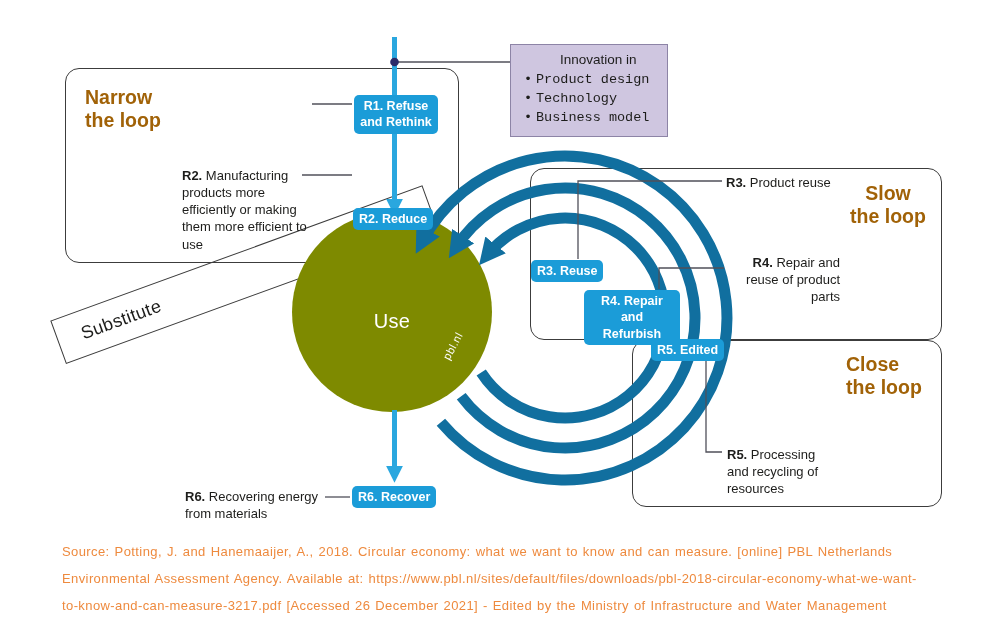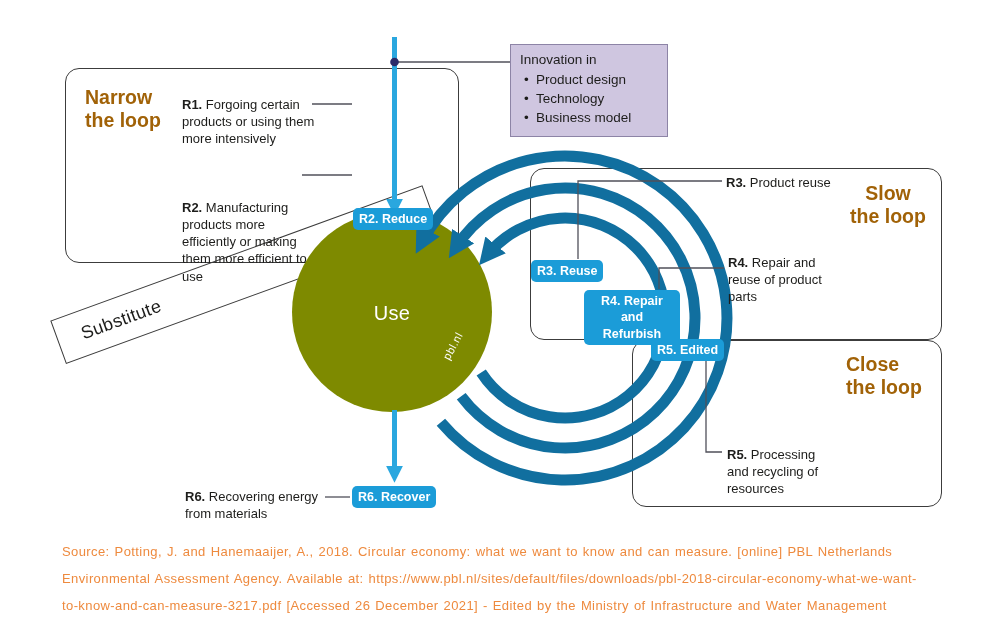--- a/index.html
+++ b/index.html
@@ -29,21 +29,21 @@
     border:1.6px solid #3c3c3c;background:transparent;
     transform:rotate(-20deg);transform-origin:0 100%;
     display:flex;align-items:center;
   }
   .substitute span{font-size:18px;padding-left:24px;letter-spacing:.4px;}
   .use-circle{
     position:absolute;left:292px;top:212px;width:200px;height:200px;border-radius:50%;
     background:var(--olive,#7e8a00);z-index:3;
   }
   .use-label{
-    position:absolute;left:0;right:0;top:90px;text-align:center;
+    position:absolute;left:0;right:0;top:98px;text-align:center;
     color:#fff;font-size:20px;letter-spacing:.3px;
   }
   .pbl{
     position:absolute;left:146px;top:128px;color:#fff;font-size:11px;
     transform:rotate(-62deg);letter-spacing:.5px;
   }
   .layer{position:absolute;left:0;top:0;z-index:4;pointer-events:none;}
   .flow-line{stroke:var(--arrow-blue,#2aa7df);stroke-width:5;fill:none;}
   .loop-arc{stroke:var(--loop-blue,#116f9f);stroke-width:11;fill:none;}
   .conn{stroke:#50505a;stroke-width:1.3;fill:none;}
@@ -57,23 +57,23 @@
   }
   .item{
     position:absolute;z-index:5;font-size:13px;line-height:1.32;color:#1d1d1b;
   }
   .pfx{font-weight:bold;}
   .innovation{
     position:absolute;left:510px;top:44px;width:138px;z-index:6;
     background:var(--lavender,#cfc6e0);border:1px solid #8d84a6;
     padding:7px 9px 9px 9px;font-size:13.5px;
   }
-  .inno-title{margin-bottom:3px;}
+  .inno-title{margin-bottom:3px;margin-left:40px;}
   .inno-list{list-style:none;margin:0;padding:0 0 0 4px;}
-  .inno-list li{padding-left:12px;position:relative;line-height:1.42;}
+  .inno-list li{padding-left:12px;position:relative;line-height:1.42;font-family:Liberation Mono, monospace;}
   .inno-list li::before{content:"\2022";position:absolute;left:0;}
   .source{
     position:absolute;left:62px;top:538px;width:900px;z-index:5;
     color:var(--orange,#ee8a3e);font-size:13px;line-height:27px;
     letter-spacing:.4px;word-spacing:1px;
   }
 </style>
 </head>
 <body>
 
@@ -120,33 +120,29 @@
     <line class="conn" x1="325" y1="497" x2="350" y2="497"></line>
   </svg>
 
   <div class="loop-label narrow-label">Narrow
 the loop</div>
   <div class="loop-label slow-label">Slow
 the loop</div>
   <div class="loop-label close-label">Close
 the loop</div>
 
-  <div class="item" style="left:182px;top:96px;width:140px;">
-    <span class="pfx">R1.</span>
-    <span>Forgoing certain products or using them more intensively</span>
-  </div>
-  <div class="item" style="left:182px;top:167px;width:128px;margin-top:32px;">
+  <div class="item" style="left:182px;top:167px;width:128px;">
     <span class="pfx">R2.</span>
     <span>Manufacturing products more efficiently or making them more efficient to use</span>
   </div>
   <div class="item" style="left:726px;top:174px;width:130px;">
     <span class="pfx">R3.</span>
     <span>Product reuse</span>
   </div>
-  <div class="item" style="left:728px;top:254px;width:112px;">
+  <div class="item" style="left:728px;top:254px;width:112px;text-align:right;">
     <span class="pfx">R4.</span>
     <span>Repair and reuse of product parts</span>
   </div>
   <div class="item" style="left:727px;top:446px;width:112px;">
     <span class="pfx">R5.</span>
     <span>Processing and recycling of resources</span>
   </div>
   <div class="item" style="left:185px;top:488px;width:158px;">
     <span class="pfx">R6.</span>
     <span>Recovering energy from materials</span>
@@ -154,20 +150,21 @@
 
   <div class="innovation">
     <div class="inno-title">Innovation in</div>
     <ul class="inno-list">
       <li>Product design</li>
       <li>Technology</li>
       <li>Business model</li>
     </ul>
   </div>
 
+  <div class="badge" style="left:354px;top:95px;width:84px;">R1. Refuse and Rethink</div>
   <div class="badge" style="left:353px;top:164px;margin-top:44px;">R2. Reduce</div>
   <div class="badge" style="left:531px;top:260px;">R3. Reuse</div>
   <div class="badge" style="left:584px;top:290px;width:96px;">R4. Repair and Refurbish</div>
   <div class="badge" style="left:651px;top:339px;">R5. Edited</div>
   <div class="badge" style="left:352px;top:486px;">R6. Recover</div>
 
   <div class="source">
     <div>Source: Potting, J. and Hanemaaijer, A., 2018. Circular economy: what we want to know and can measure. [online] PBL Netherlands</div>
     <div>Environmental Assessment Agency. Available at: https://www.pbl.nl/sites/default/files/downloads/pbl-2018-circular-economy-what-we-want-</div>
     <div>to-know-and-can-measure-3217.pdf [Accessed 26 December 2021] - Edited by the Ministry of Infrastructure and Water Management</div>

